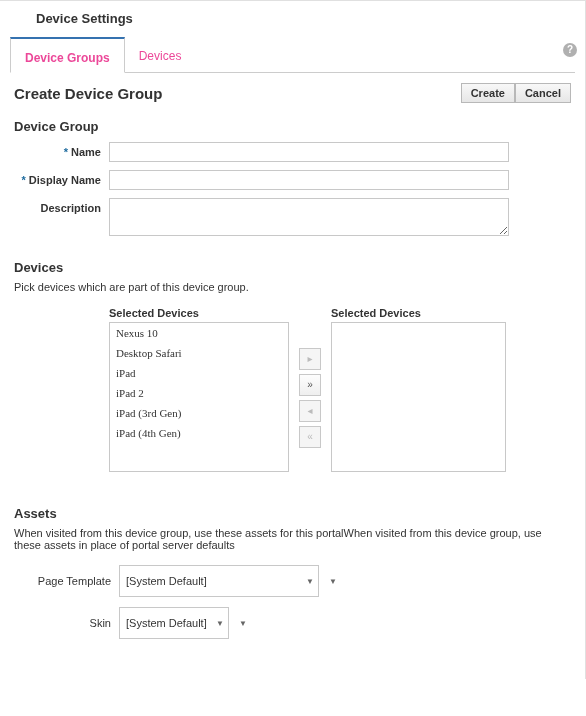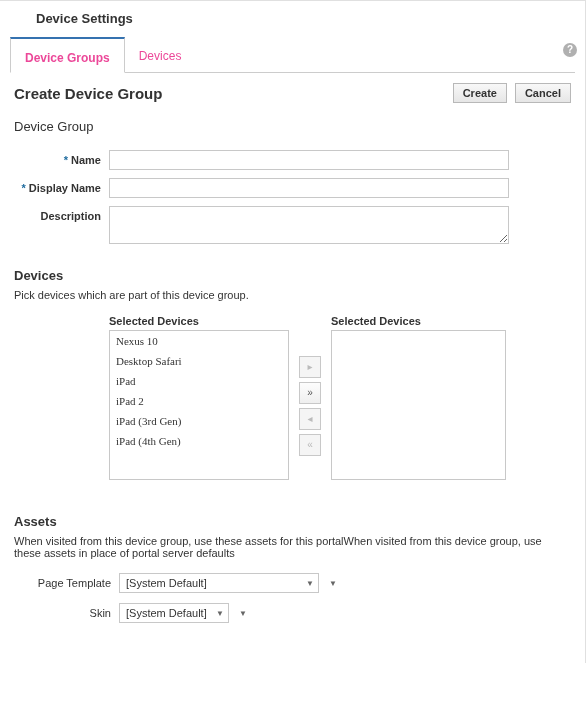--- a/index.html
+++ b/index.html
@@ -66,36 +66,36 @@
     display: flex;
     justify-content: space-between;
     align-items: center;
     margin-bottom: 16px;
   }
   .section-title {
     font-size: 15px;
     font-weight: bold;
     color: #333;
   }
-  .btn-row { display: flex; gap: 8px; }
+  .btn-row { display: flex; gap: 0; }
   .btn {
     background: linear-gradient(#f8f8f8,#e6e6e6);
     border: 1px solid #b8b8b8;
     padding: 3px 9px;
     font-size: 11px;
     font-weight: bold;
     color: #333;
     cursor: pointer;
     font-family: inherit;
   }
   .fieldset-title {
     font-size: 13px;
-    font-weight: normal;
-    color: #333;
-    margin: 6px 0 16px 0;
+    font-weight: bold;
+    color: #333;
+    margin: 6px 0 8px 0;
   }
   .form-row {
     display: flex;
     align-items: flex-start;
     margin-bottom: 8px;
   }
   .form-label {
     width: 95px;
     text-align: right;
     padding-right: 8px;
@@ -192,21 +192,21 @@
     text-align: right;
     padding-right: 8px;
     font-size: 11px;
     font-weight: normal;
   }
   .asset-select {
     display: flex;
     align-items: center;
     border: 1px solid #c8c8c8;
     background: #fff;
-    height: 20px;
+    height: 32px;
     padding-left: 6px;
     font-size: 11px;
     cursor: pointer;
   }
   .asset-select.wide { width: 200px; }
   .asset-select.narrow { width: 110px; }
   .asset-select .dd {
     margin-left: auto;
     width: 16px;
     text-align: center;

